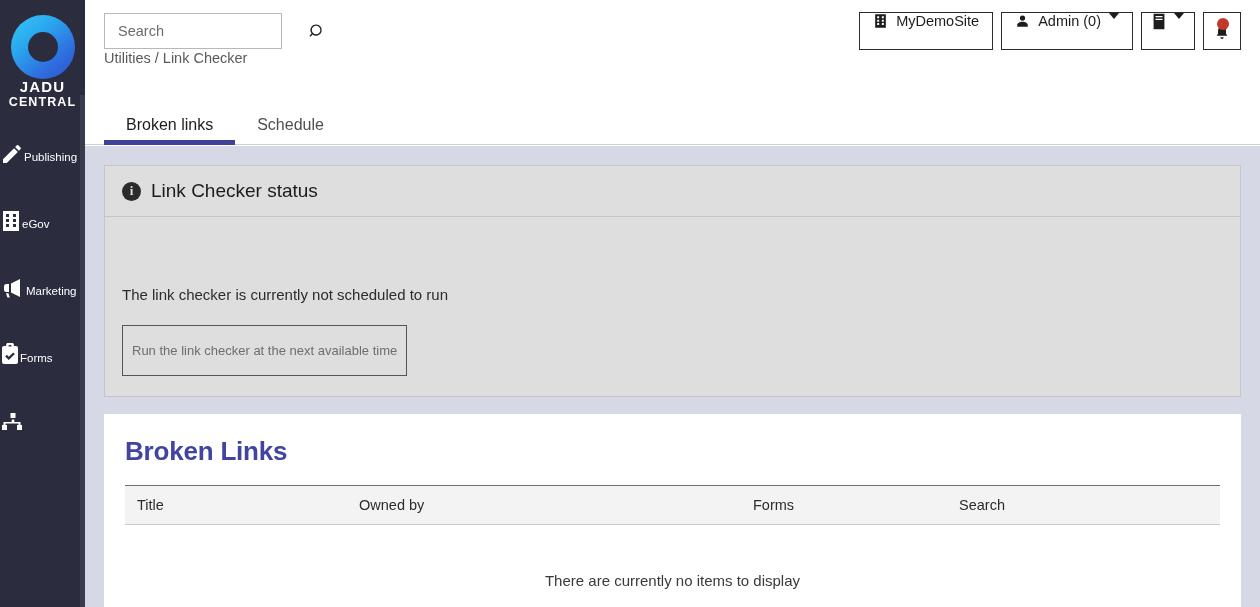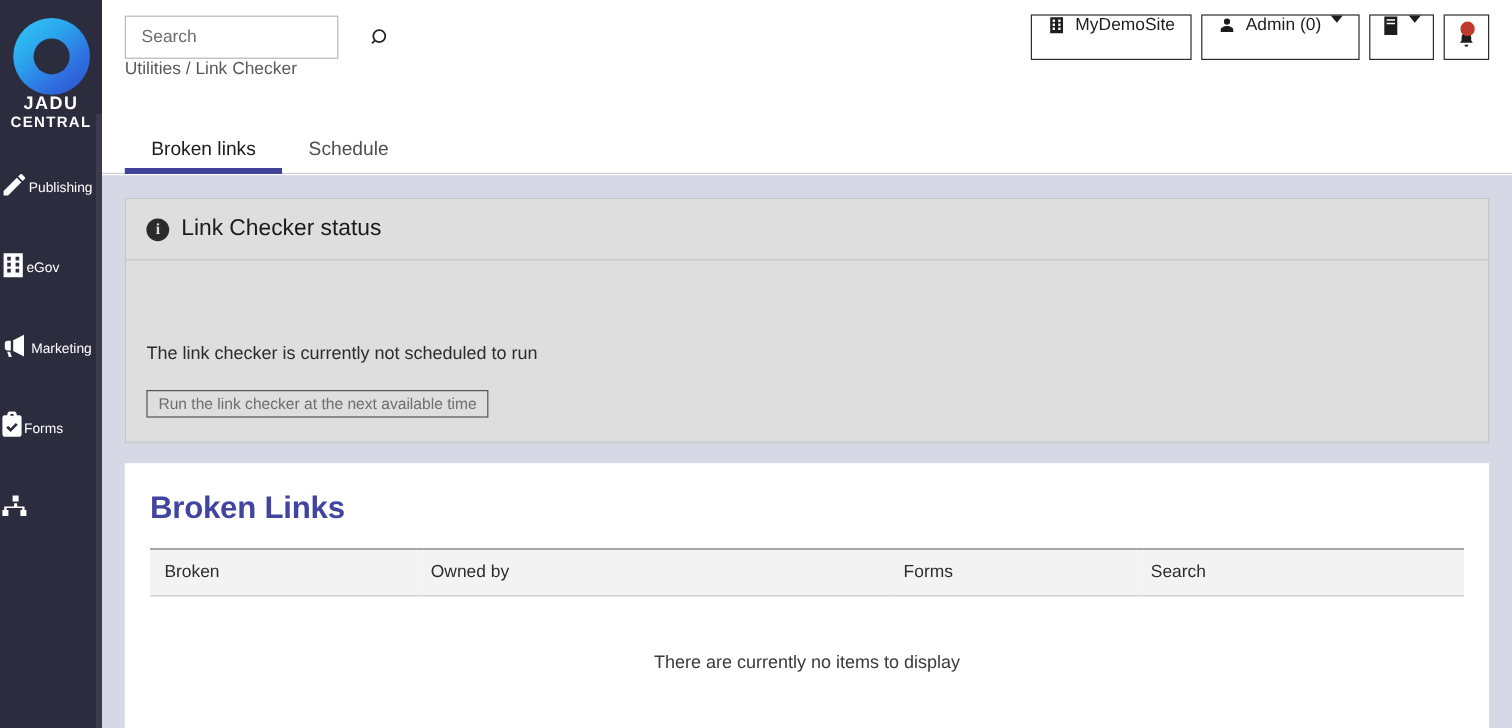--- a/index.html
+++ b/index.html
@@ -235,21 +235,21 @@
     color: #2c2c2c;
     margin-bottom: 22px;
     margin-top: 48px;
   }
   .run-btn {
     border: 1px solid #555555;
     background: #dedede;
     color: #6e6e6e;
     font-family: "Liberation Sans", sans-serif;
     font-size: 13px;
-    padding: 3px 9px;
+    padding: 17px 9px;
     cursor: pointer;
   }
 
   .card {
     margin-top: 17px;
     background: #ffffff;
     width: 1137px;
     height: 253px;
     padding: 22px 21px 0 21px;
   }
@@ -432,21 +432,21 @@
           <button class="run-btn">Run the link checker at the next available time</button>
         </div>
       </section>
 
       <section class="card">
         <h1 class="card-title">Broken Links</h1>
 
         <table class="links-table">
           <thead>
             <tr>
-              <th class="col-title">Broken</th>
+              <th class="col-title">Title</th>
               <th class="col-owner">Owned by</th>
               <th class="col-link">Forms</th>
               <th class="col-action">Search</th>
             </tr>
           </thead>
           <tbody>
             <tr>
               <td colspan="4">There are currently no items to display</td>
             </tr>
           </tbody>

